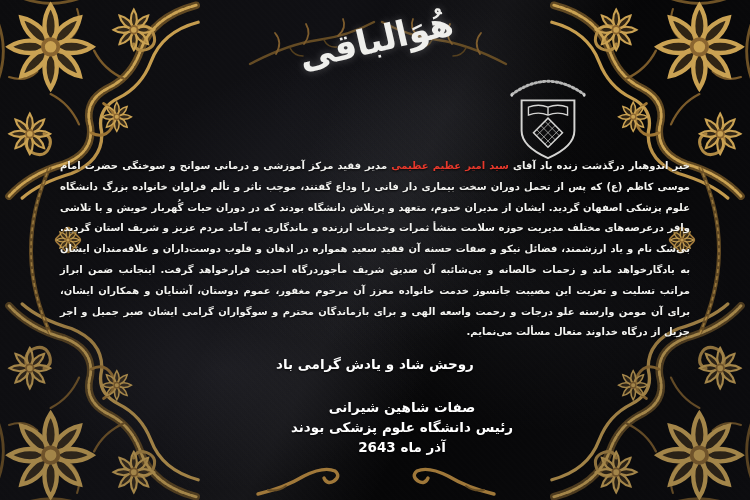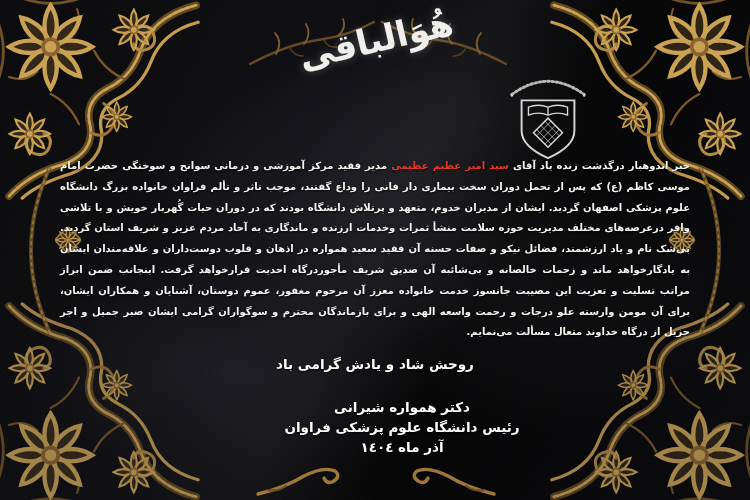--- a/index.html
+++ b/index.html
@@ -205,17 +205,17 @@
         <path d="M-6,-10.5 V10.5 M0,-10.5 V10.5 M6,-10.5 V10.5 M-10.5,-6 H10.5 M-10.5,0 H10.5 M-10.5,6 H10.5" stroke-width="0.8" opacity="0.8"></path>
       </g>
     </g>
   </svg>
 
   <p class="body-text"><span>خبر اندوهبار درگذشت زنده یاد آقای </span><span class="deceased">سید امیر عظیم عظیمی</span><span> مدیر فقید مرکز آموزشی و درمانی سوانح و سوختگی حضرت امام موسی کاظم (ع) که پس از تحمل دوران سخت بیماری دار فانی را وداع گفتند، موجب تاثر و تألم فراوان خانواده بزرگ دانشگاه علوم پزشکی اصفهان گردید. ایشان از مدیران خدوم، متعهد و پرتلاش دانشگاه بودند که در دوران حیات گُهربار خویش و با تلاشی وافر درعرصه‌های مختلف مدیریت حوزه سلامت منشأ ثمرات وخدمات ارزنده و ماندگاری به آحاد مردم عزیز و شریف استان گردید. بی‌شک نام و یاد ارزشمند، فضائل نیکو و صفات حسنه آن فقید سعید همواره در اذهان و قلوب دوست‌داران و علاقه‌مندان ایشان به یادگارخواهد ماند و زحمات خالصانه و بی‌شائبه آن صدیق شریف مأجوردرگاه احدیت قرارخواهد گرفت. اینجانب ضمن ابراز مراتب تسلیت و تعزیت این مصیبت جانسوز خدمت خانواده معزز آن مرحوم مغفور، عموم دوستان، آشنایان و همکاران ایشان، برای آن مومن وارسته علو درجات و رحمت واسعه الهی و برای بازماندگان محترم و سوگواران گرامی ایشان صبر جمیل و اجر جزیل از درگاه خداوند متعال مسألت می‌نمایم.</span></p>
 
   <div class="blessing">روحش شاد و یادش گرامی باد</div>
 
   <div class="signature">
-    <span class="sig-line">دکتر همواره شیرانی</span>
-    <span class="sig-line">رئیس دانشگاه علوم پزشکی فراوان</span>
-    <span class="sig-line">آذر ماه ١٤٠٤</span>
+    <span class="sig-line">صفات شاهین شیرانی</span>
+    <span class="sig-line">رئیس دانشگاه علوم پزشکی بودند</span>
+    <span class="sig-line">آذر ماه 2643</span>
   </div>
 </div>
 
 </body></html>

